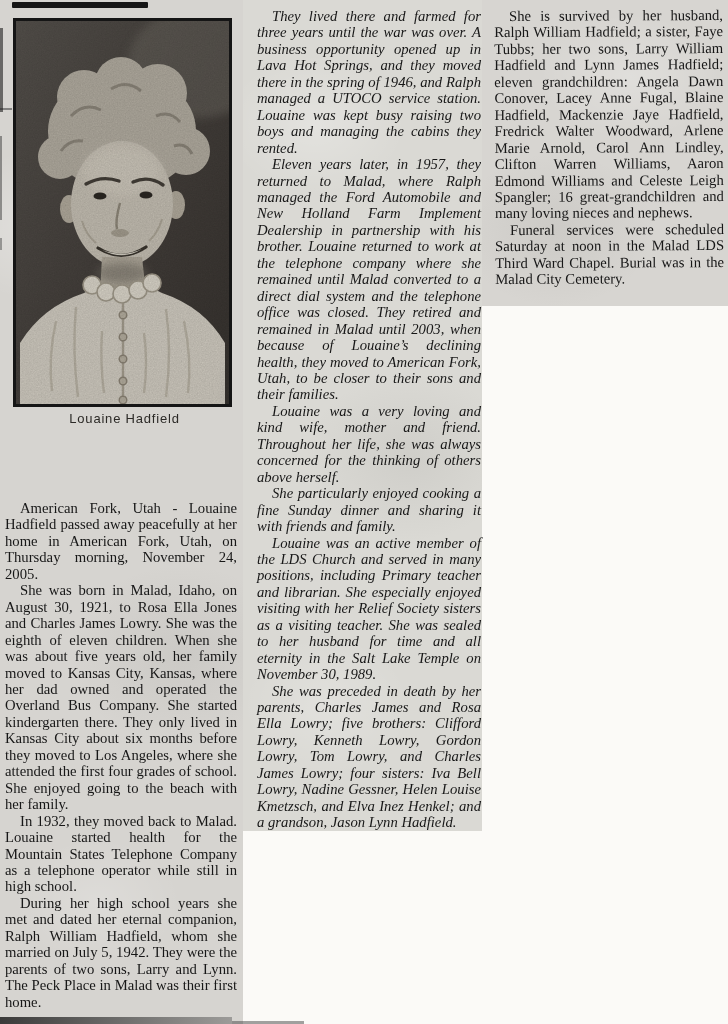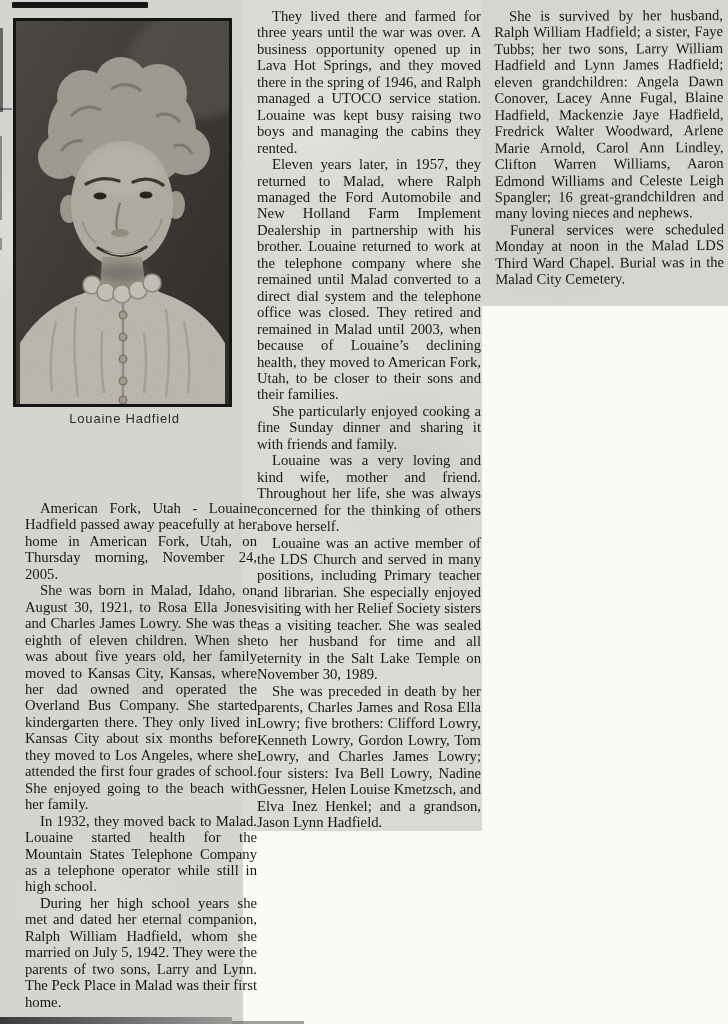--- a/index.html
+++ b/index.html
@@ -58,22 +58,22 @@
     font-weight:bold;font-size:28px;line-height:30px;
     letter-spacing:.3px;color:#121212;
   }
   
   .col{
     position:absolute;
     font-size:14.7px;line-height:16.45px;
     text-align:justify;color:#171717;
   }
   .col p{margin:0;text-indent:15px;}
-  #col-left{left:5px;top:500px;width:232px;margin-left:20px;}
-  #col-mid{left:257px;top:8px;width:224px;}
+  #col-left{left:5px;top:500px;width:232px;}
+  #col-mid{left:257px;top:8px;width:224px;font-style:italic;}
   #col-right{left:494px;top:8px;width:229px;transform:rotate(-0.25deg);transform-origin:top left;}
 </style>
 </head>
 <body>
 
 <div class="strip" id="strip-left"></div>
 <div class="strip" id="strip-mid"></div>
 <div class="strip" id="strip-right"></div>
 
 <div class="artifact" id="topbar"></div>
@@ -185,22 +185,22 @@
 <div class="col" id="col-left">
   <p>American Fork, Utah - Louaine Hadfield passed away peacefully at her home in American Fork, Utah, on Thursday morning, November 24, 2005.</p>
   <p>She was born in Malad, Idaho, on August 30, 1921, to Rosa Ella Jones and Charles James Lowry. She was the eighth of eleven children. When she was about five years old, her family moved to Kansas City, Kansas, where her dad owned and operated the Overland Bus Company. She started kindergarten there. They only lived in Kansas City about six months before they moved to Los Angeles, where she attended the first four grades of school. She enjoyed going to the beach with her family.</p>
   <p>In 1932, they moved back to Malad. Louaine started health for the Mountain States Telephone Company as a telephone operator while still in high school.</p>
   <p>During her high school years she met and dated her eternal companion, Ralph William Hadfield, whom she married on July 5, 1942. They were the parents of two sons, Larry and Lynn. The Peck Place in Malad was their first home.</p>
 </div>
 
 <div class="col" id="col-mid">
   <p>They lived there and farmed for three years until the war was over. A business opportunity opened up in Lava Hot Springs, and they moved there in the spring of 1946, and Ralph managed a UTOCO service station. Louaine was kept busy raising two boys and managing the cabins they rented.</p>
   <p>Eleven years later, in 1957, they returned to Malad, where Ralph managed the Ford Automobile and New Holland Farm Implement Dealership in partnership with his brother. Louaine returned to work at the telephone company where she remained until Malad converted to a direct dial system and the telephone office was closed. They retired and remained in Malad until 2003, when because of Louaine’s declining health, they moved to American Fork, Utah, to be closer to their sons and their families.</p>
+  <p>Louaine was a very loving and kind wife, mother and friend. Throughout her life, she was always concerned for the thinking of others above herself.</p>
   <p>She particularly enjoyed cooking a fine Sunday dinner and sharing it with friends and family.</p>
-  <p>Louaine was a very loving and kind wife, mother and friend. Throughout her life, she was always concerned for the thinking of others above herself.</p>
   <p>Louaine was an active member of the LDS Church and served in many positions, including Primary teacher and librarian. She especially enjoyed visiting with her Relief Society sisters as a visiting teacher. She was sealed to her husband for time and all eternity in the Salt Lake Temple on November 30, 1989.</p>
   <p>She was preceded in death by her parents, Charles James and Rosa Ella Lowry; five brothers: Clifford Lowry, Kenneth Lowry, Gordon Lowry, Tom Lowry, and Charles James Lowry; four sisters: Iva Bell Lowry, Nadine Gessner, Helen Louise Kmetzsch, and Elva Inez Henkel; and a grandson, Jason Lynn Hadfield.</p>
 </div>
 
 <div class="col" id="col-right">
   <p>She is survived by her husband, Ralph William Hadfield; a sister, Faye Tubbs; her two sons, Larry William Hadfield and Lynn James Hadfield; eleven grandchildren: Angela Dawn Conover, Lacey Anne Fugal, Blaine Hadfield, Mackenzie Jaye Hadfield, Fredrick Walter Woodward, Arlene Marie Arnold, Carol Ann Lindley, Clifton Warren Williams, Aaron Edmond Williams and Celeste Leigh Spangler; 16 great-grandchildren and many loving nieces and nephews.</p>
-  <p>Funeral services were scheduled Monday at noon in the Malad LDS Third Ward Chapel. Burial was in the Malad City Cemetery.</p>
+  <p>Funeral services were scheduled Saturday at noon in the Malad LDS Third Ward Chapel. Burial was in the Malad City Cemetery.</p>
 </div>
 
 </body></html>

